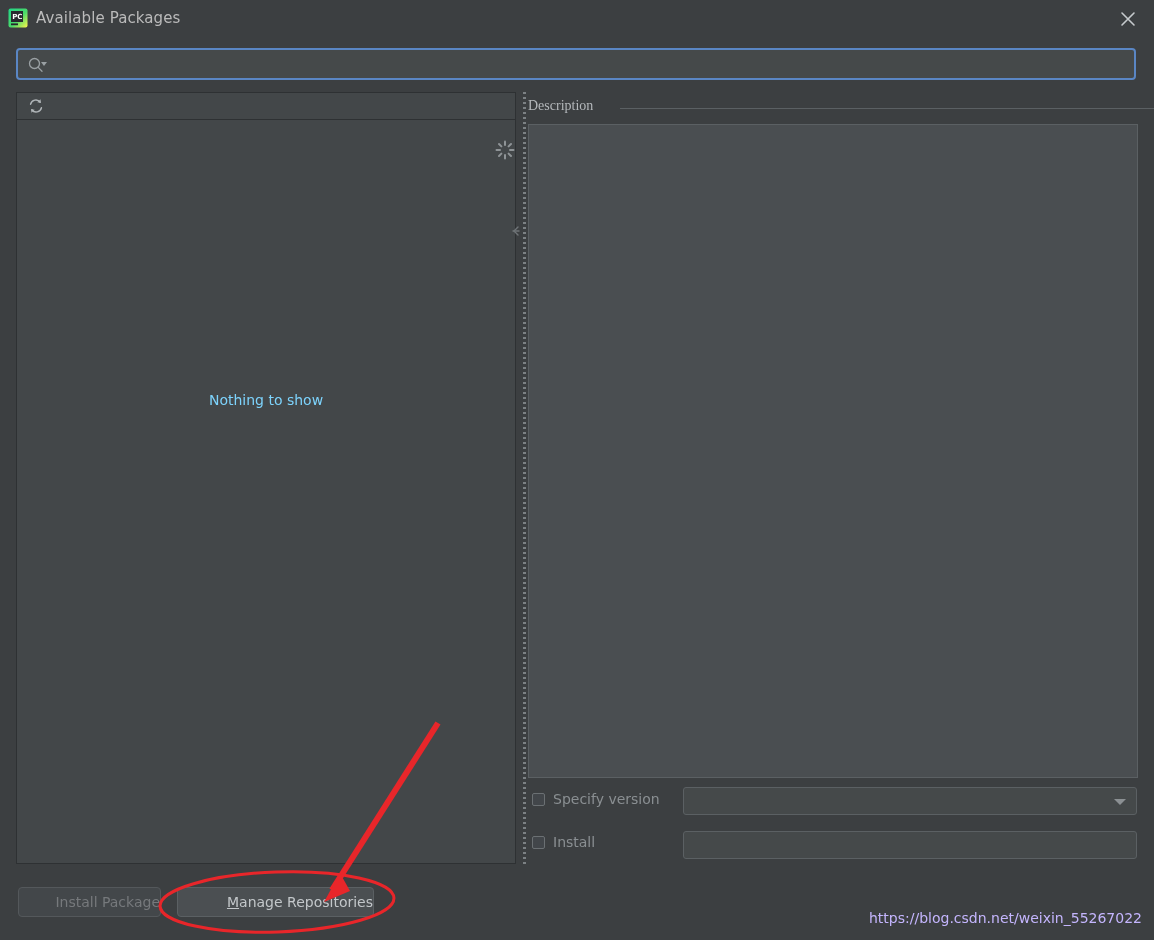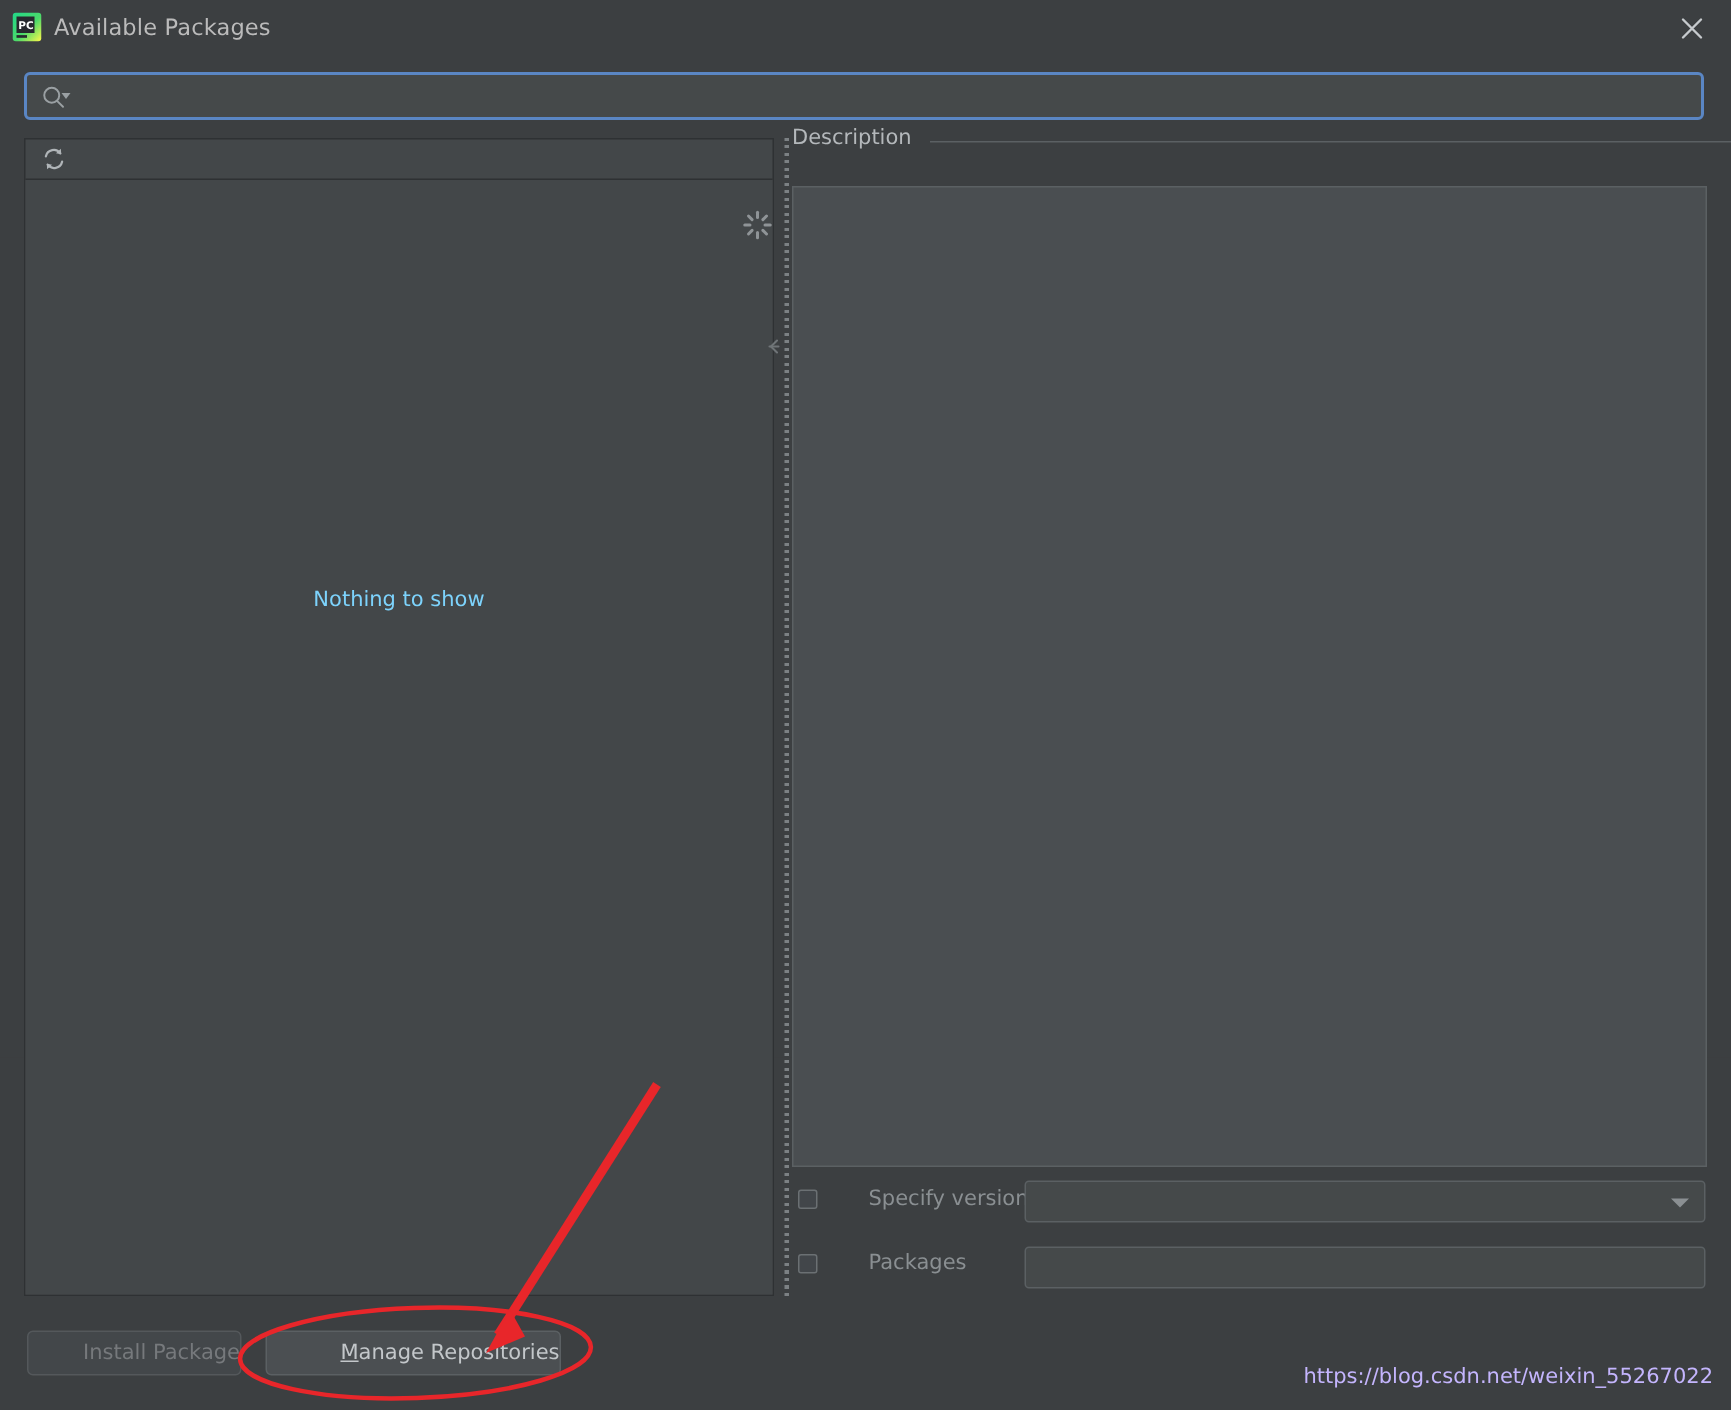--- a/index.html
+++ b/index.html
@@ -132,22 +132,22 @@
   }
   .collapse-arrow {
     position: absolute;
     left: -10px; top: 130px;
     width: 12px; height: 12px;
   }
 
   
   .desc-header {
     position: absolute;
-    left: 528px; top: 84px;
-    width: 610px; height: 22px;
+    left: 528px; top: 98px;
+    width: 610px; height: 22px; font-family: Liberation Serif, serif;
   }
   .desc-label {
     position: absolute;
     left: 0; top: 0;
     font-size: 14px;
     color: #b4b8bb;
     white-space: nowrap;
   }
   .desc-rule {
     position: absolute;
@@ -181,21 +181,20 @@
     background: #42464a;
     box-sizing: border-box;
     cursor: pointer;
   }
   .opt-label {
     position: absolute;
     left: 25px; top: 3px;
     font-size: 14px;
     color: #8a8f92;
     white-space: nowrap;
-    margin-left: 26px;
   }
   .combo {
     position: absolute;
     left: 683px; top: 787px;
     width: 454px; height: 28px;
     border: 1px solid #5b6063;
     border-radius: 3px;
     background: #45494a;
     box-sizing: border-box;
   }
@@ -359,21 +358,21 @@
     <div class="checkbox"></div>
     <div class="opt-label">Specify version</div>
   </div>
   <div class="combo">
     <input type="text" value="" style="">
     <div class="combo-arrow"></div>
   </div>
 
   <div class="opt-row options">
     <div class="checkbox"></div>
-    <div class="opt-label">Packages</div>
+    <div class="opt-label">Install</div>
   </div>
   <div class="textfield">
     <input type="text" value="" style="">
   </div>
 
   <div class="btn btn-install disabled">Install Package</div>
   <div class="btn btn-manage"><u>M</u><span>anage Repositories</span></div>
 
   <div class="watermark">https://blog.csdn.net/weixin_55267022</div>
 

